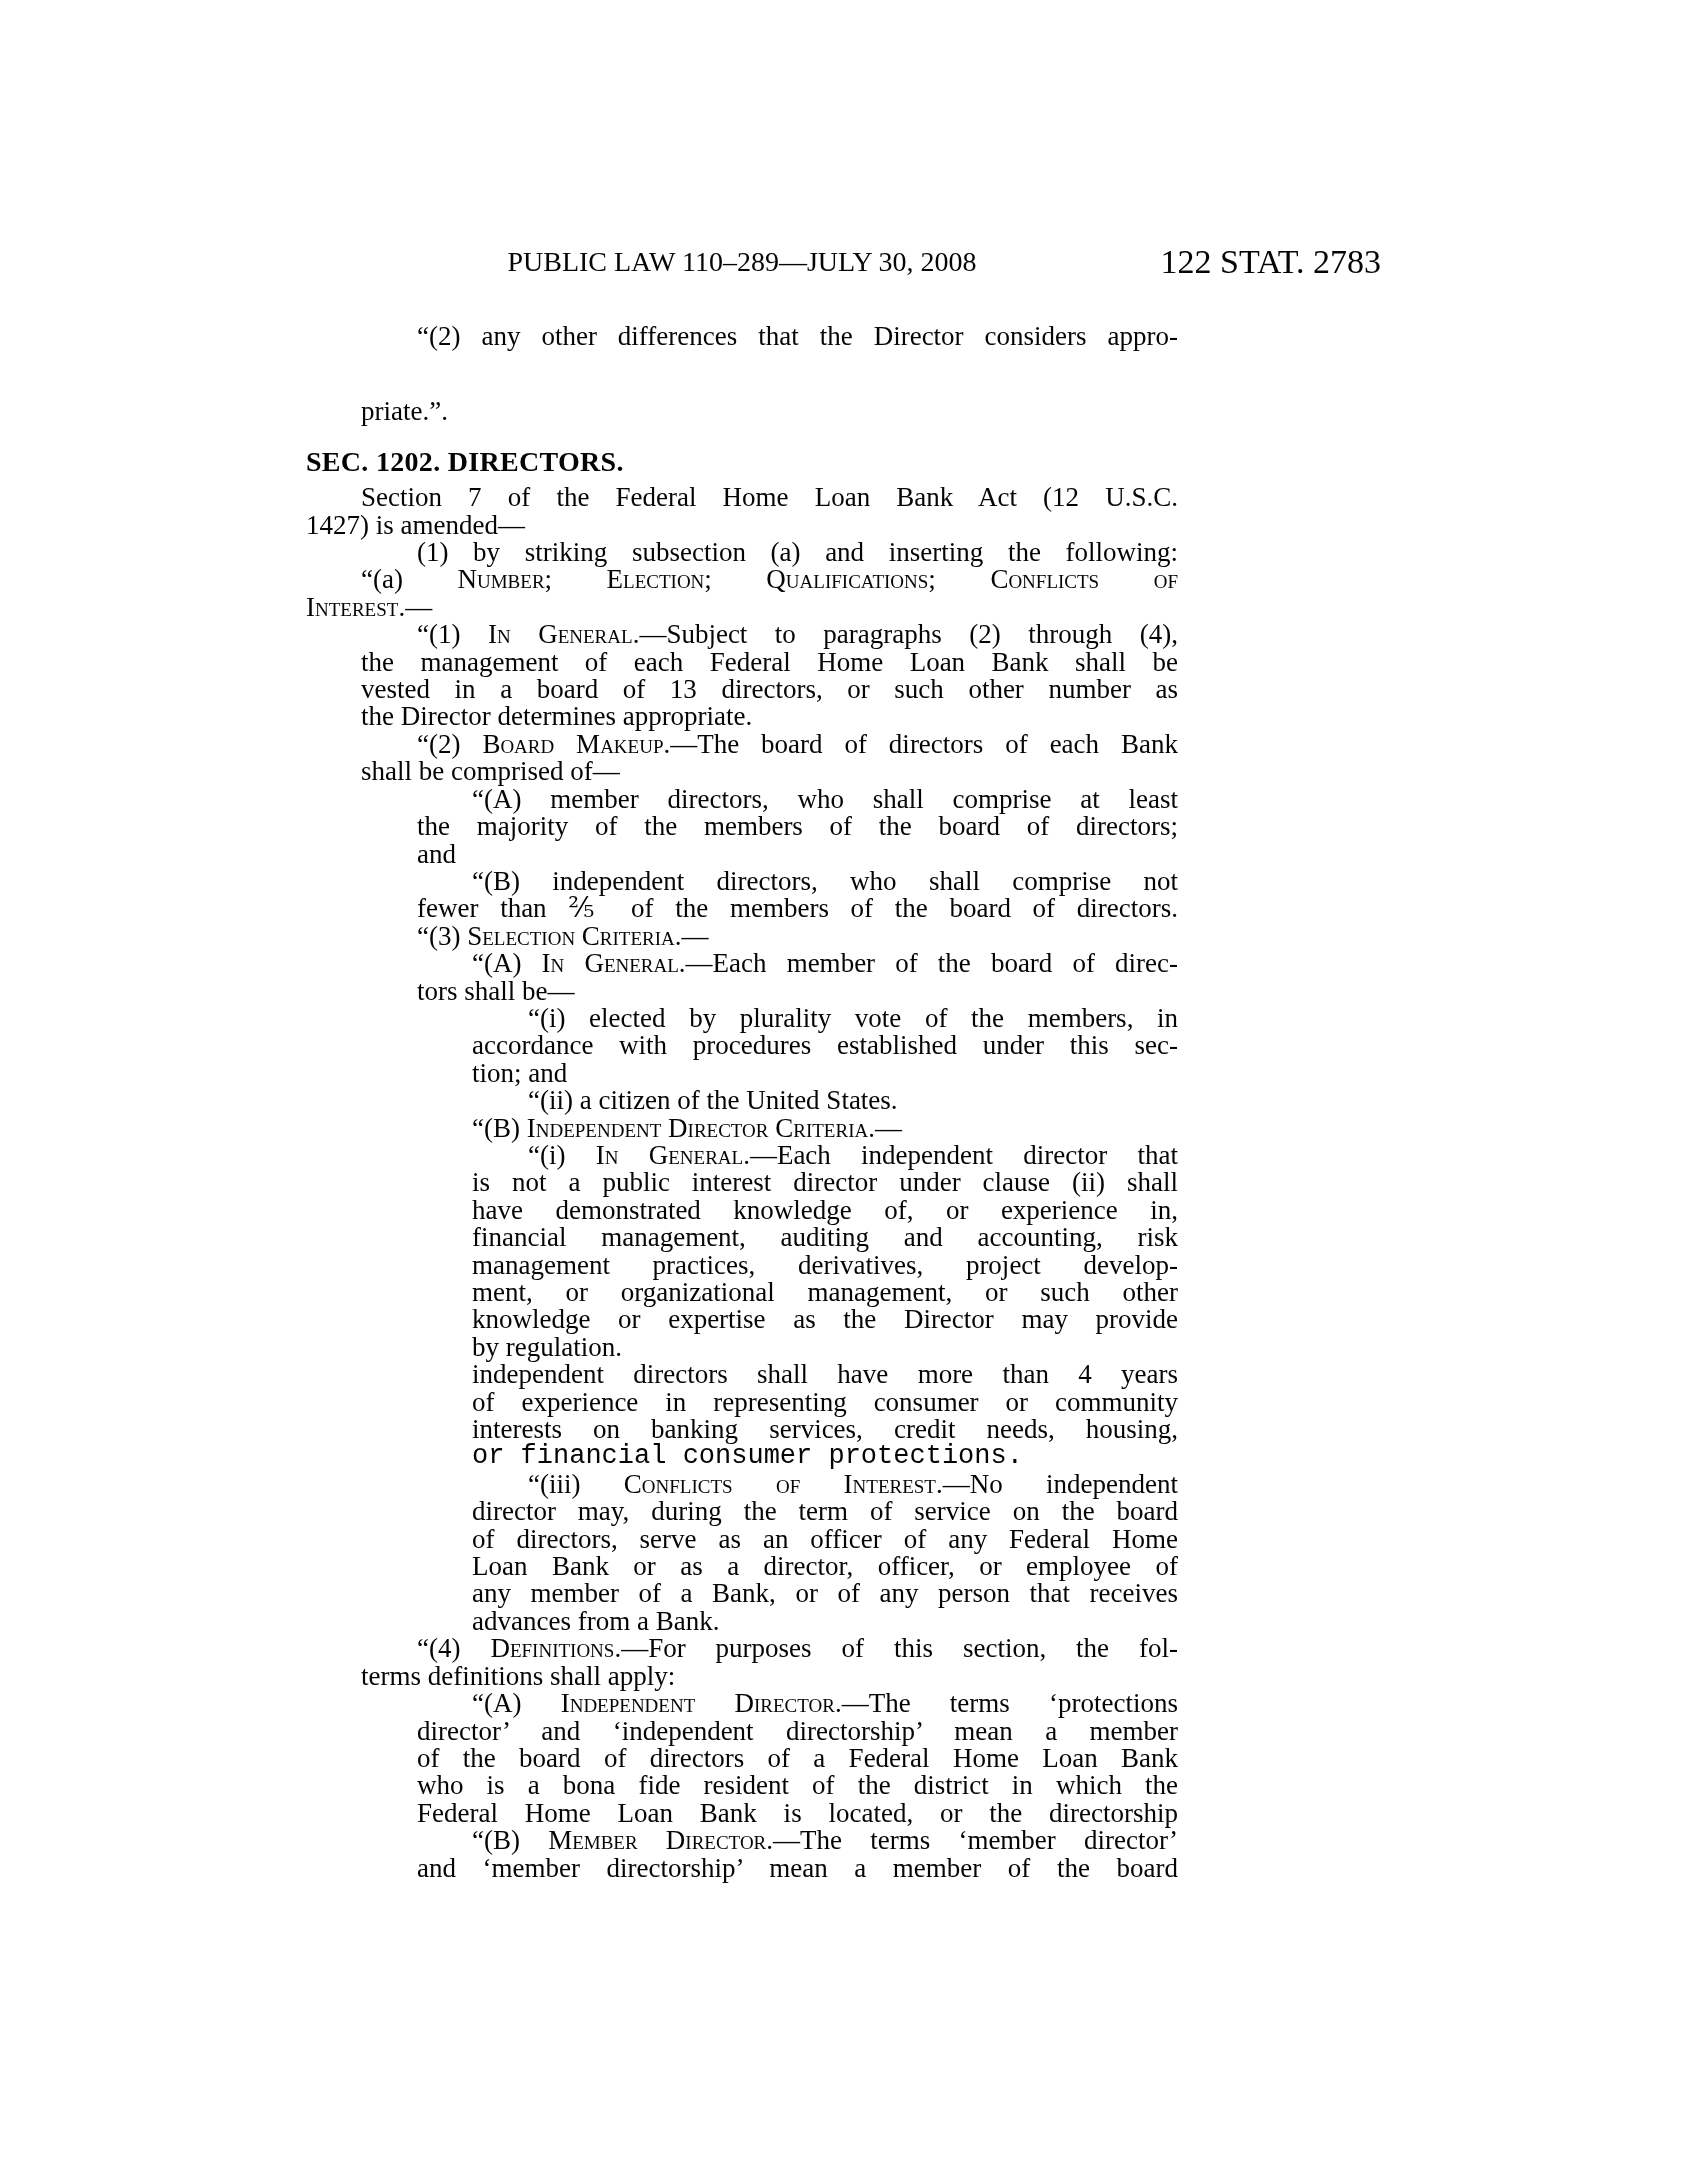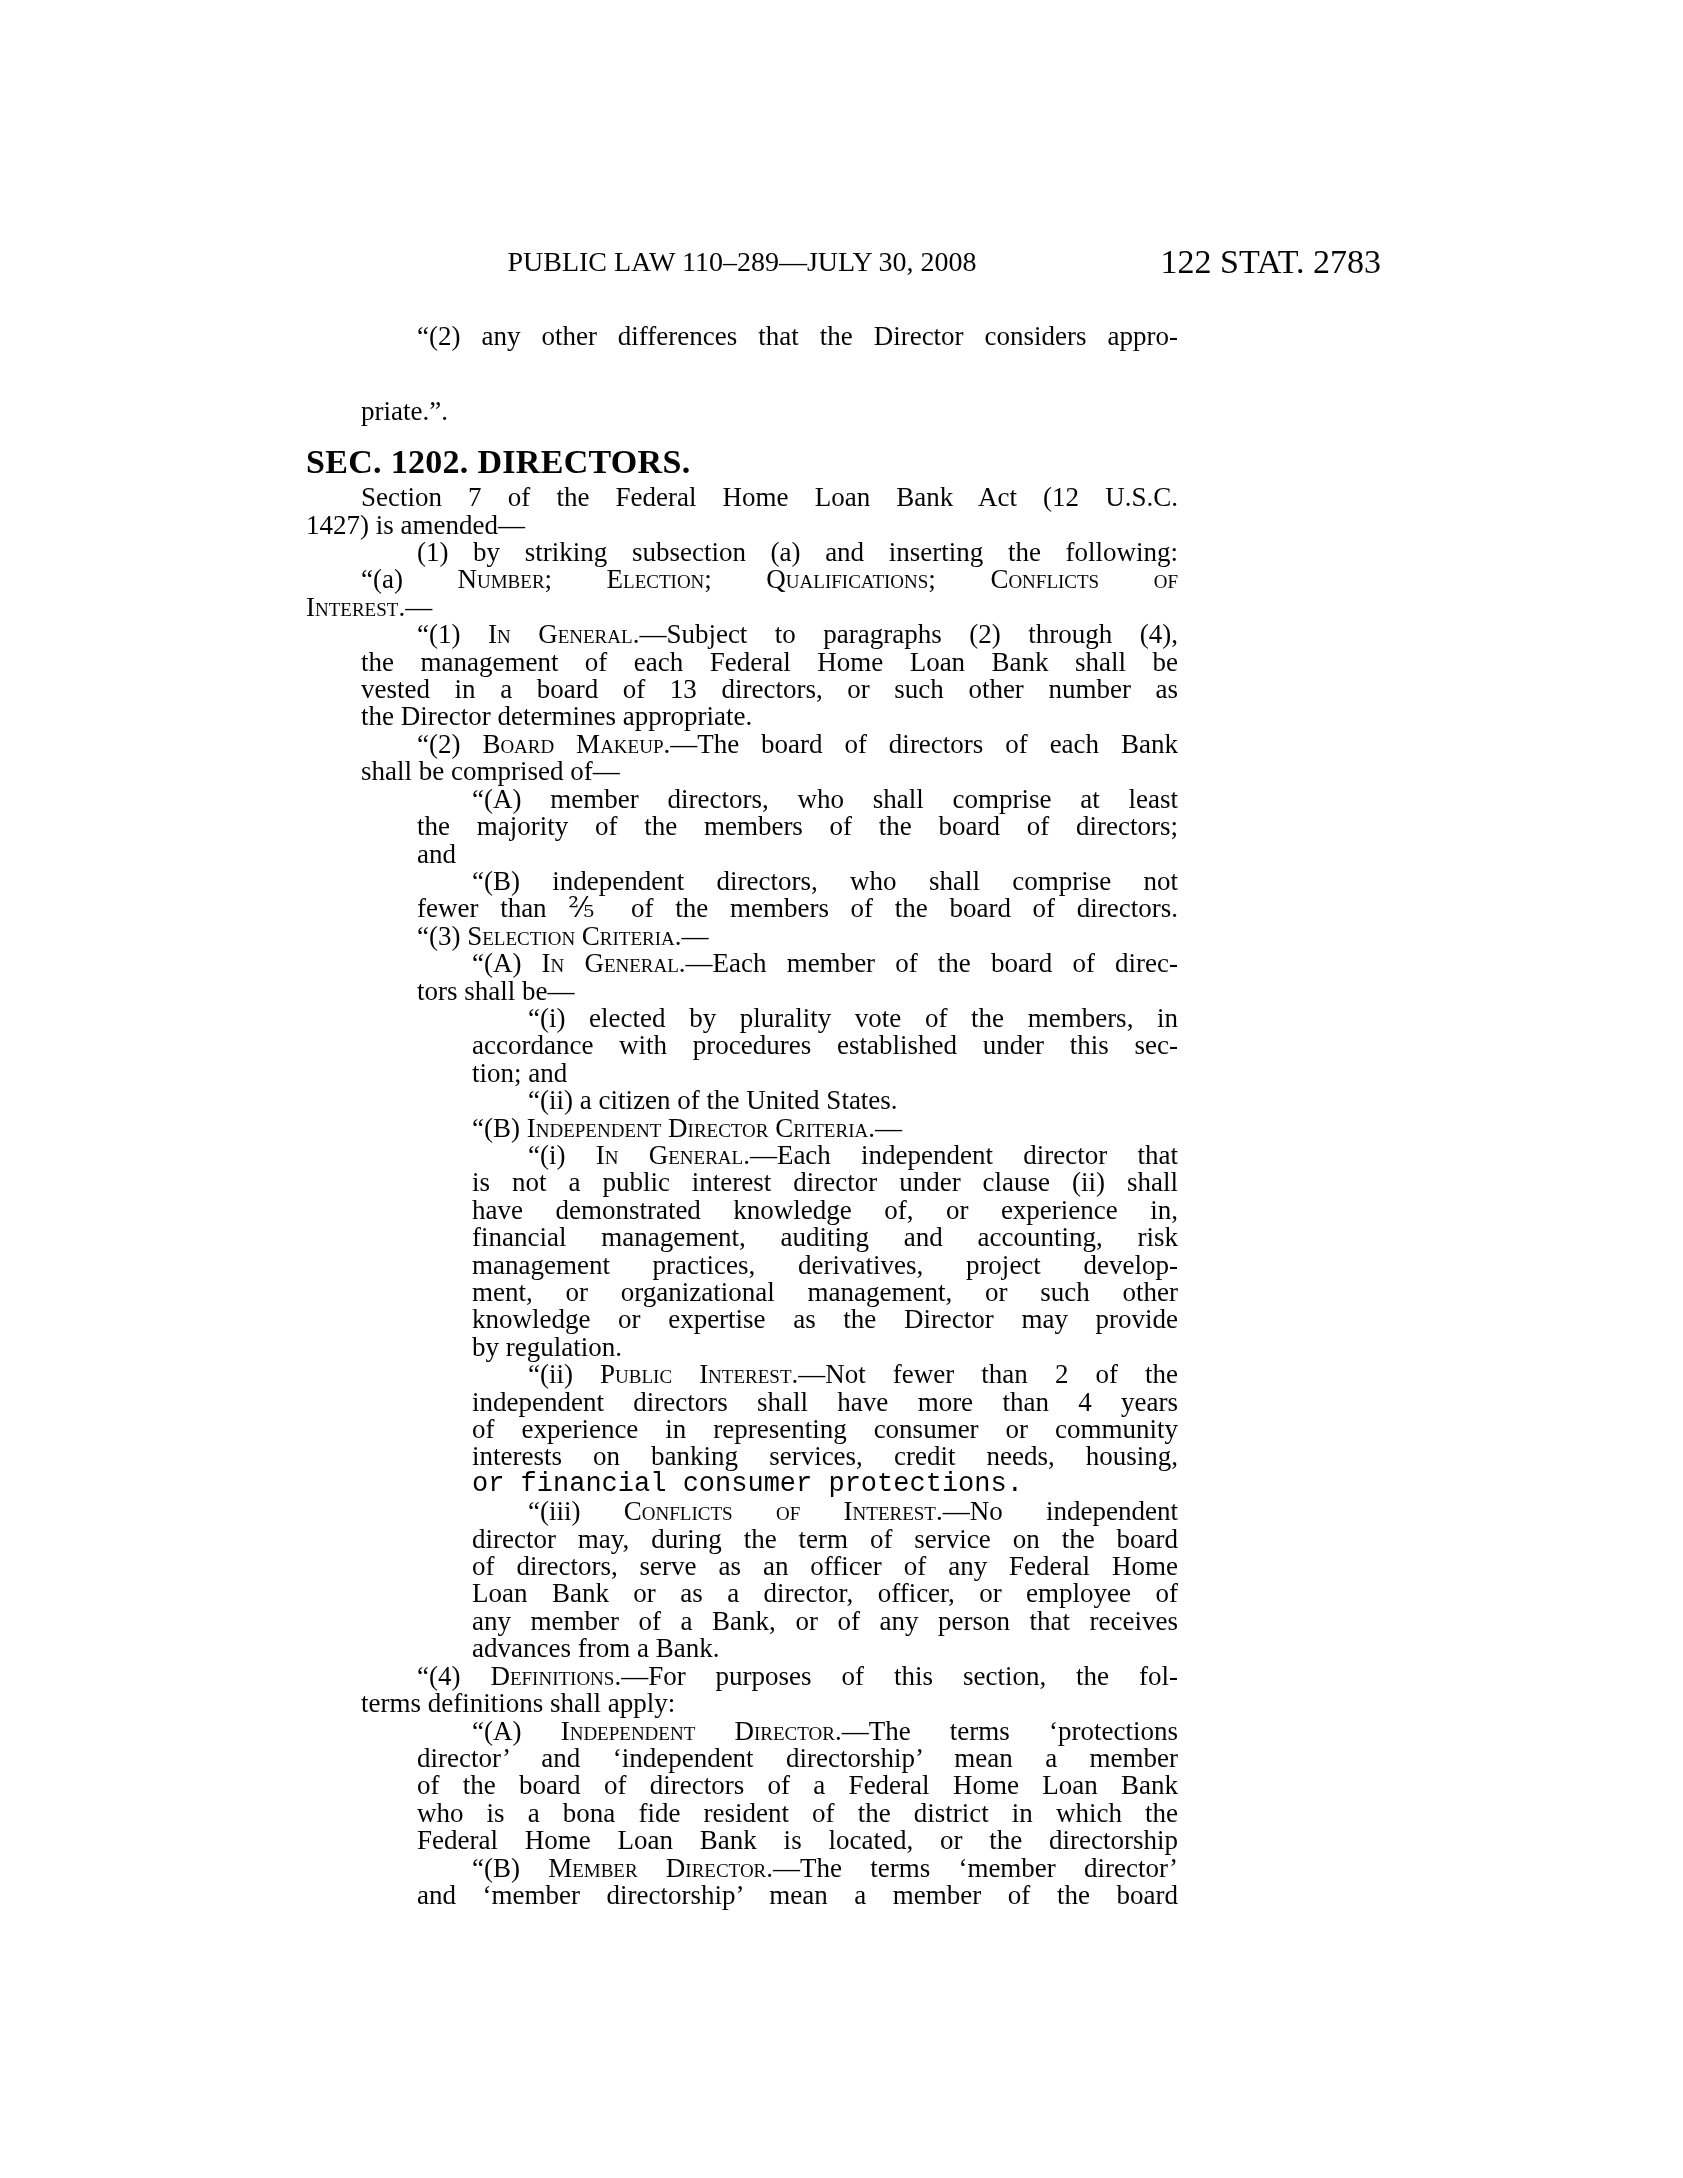--- a/index.html
+++ b/index.html
@@ -22,21 +22,21 @@
   }
   
   .text-col{
     position:absolute;left:306px;top:323px;width:872px;
     font-size:27px;line-height:27.4px;
   }
   .line{white-space:nowrap;}
   .line.just{text-align:justify;text-align-last:justify;}
   .line.left{text-align:left;text-align-last:left;}
   .line.heading{
-    font-weight:bold;font-size:34px;
+    font-weight:bold;font-size:28px;
     margin-top:22px;margin-bottom:9px;
     letter-spacing:0.3px;
   }
   .sc{font-variant:small-caps;}
 </style>
 </head>
 <body>
 
 <div class="running-head-left">PUBLIC LAW 110–289—JULY 30, 2008</div>
 
@@ -71,21 +71,20 @@
     <div class="line left" style="padding-left: 222px;"><span>“(ii) a citizen of the United States.</span></div>
     <div class="line left" style="padding-left: 166px;"><span>“(B) </span><span class="sc">Independent Director Criteria</span><span>.—</span></div>
     <div class="line just" style="padding-left: 222px;"><span>“(i) </span><span class="sc">In General</span><span>.—Each independent director that</span></div>
     <div class="line just" style="padding-left: 166px;"><span>is not a public interest director under clause (ii) shall</span></div>
     <div class="line just" style="padding-left: 166px;"><span>have demonstrated knowledge of, or experience in,</span></div>
     <div class="line just" style="padding-left: 166px;"><span>financial management, auditing and accounting, risk</span></div>
     <div class="line just" style="padding-left: 166px;"><span>management practices, derivatives, project develop-</span></div>
     <div class="line just" style="padding-left: 166px;"><span>ment, or organizational management, or such other</span></div>
     <div class="line just" style="padding-left: 166px;"><span>knowledge or expertise as the Director may provide</span></div>
     <div class="line left" style="padding-left: 166px;"><span>by regulation.</span></div>
-    <div class="line just" style="padding-left: 222px;"><span>“(ii) </span><span class="sc">Public Interest</span><span>.—Not fewer than 2 of the</span></div>
     <div class="line just" style="padding-left: 166px;"><span>independent directors shall have more than 4 years</span></div>
     <div class="line just" style="padding-left: 166px;"><span>of experience in representing consumer or community</span></div>
     <div class="line just" style="padding-left: 166px;"><span>interests on banking services, credit needs, housing,</span></div>
     <div class="line left" style="padding-left: 166px; font-family: Liberation Mono, monospace;"><span>or financial consumer protections.</span></div>
     <div class="line just" style="padding-left: 222px;"><span>“(iii) </span><span class="sc">Conflicts of Interest</span><span>.—No independent</span></div>
     <div class="line just" style="padding-left: 166px;"><span>director may, during the term of service on the board</span></div>
     <div class="line just" style="padding-left: 166px;"><span>of directors, serve as an officer of any Federal Home</span></div>
     <div class="line just" style="padding-left: 166px;"><span>Loan Bank or as a director, officer, or employee of</span></div>
     <div class="line just" style="padding-left: 166px;"><span>any member of a Bank, or of any person that receives</span></div>
     <div class="line left" style="padding-left: 166px;"><span>advances from a Bank.</span></div>

